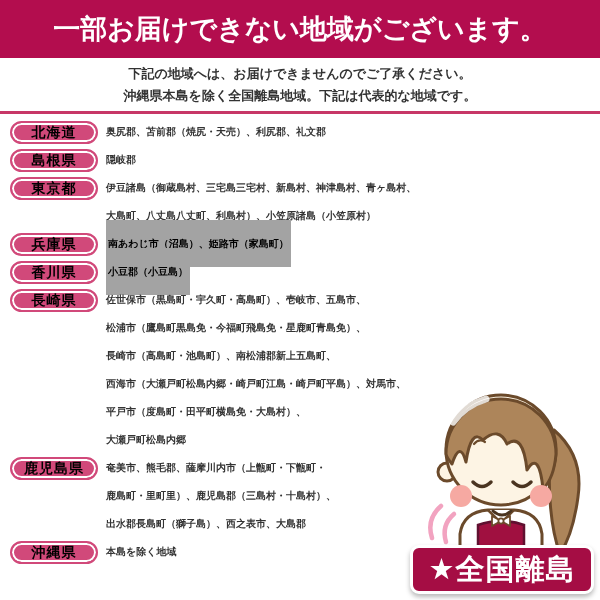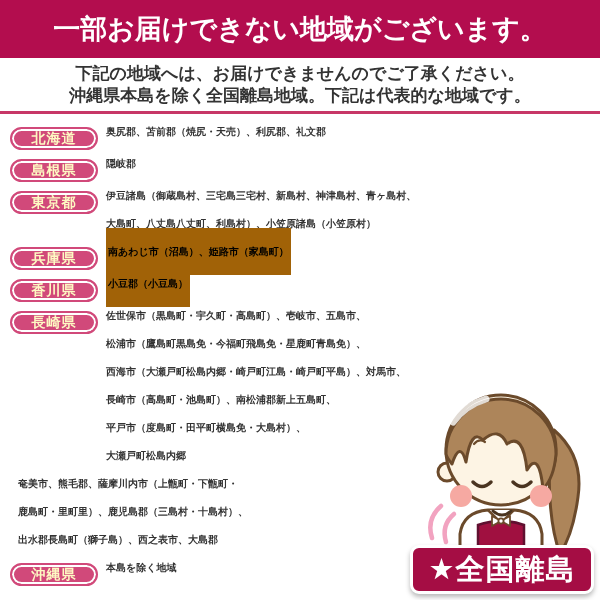--- a/index.html
+++ b/index.html
@@ -7,36 +7,36 @@
   body { font-family:"Liberation Sans","DejaVu Sans",sans-serif; background:#fff; }
   .page { position:relative; width:600px; height:600px; overflow:hidden; background:#fff; }
 
   .header {
     height:58px; background:#b30d4e; color:#fff;
     display:flex; align-items:center; justify-content:center;
     font-size:27px; font-weight:bold; white-space:nowrap;
   }
   .intro {
     padding-top:5px; padding-bottom:4px; text-align:center;
-    font-size:17px; font-weight:bold; color:#333; line-height:22px;
+    font-size:13px; font-weight:bold; color:#333; line-height:22px;
   }
   .divider { height:3px; background:#c73767; }
 
   .rows { padding-top:4px; }
   .row { display:flex; align-items:flex-start; margin-left:10px; }
   .pill {
-    flex:0 0 88px; width:88px; height:23px; margin-top:9px;
+    flex:0 0 88px; width:88px; height:23px; margin-top:3px;
     background:#d1497a; border:2px solid #d1497a; border-radius:13px;
     box-shadow: inset 0 0 0 2px #fff;
-    color:#fef9c3; font-weight:bold; font-size:14px; letter-spacing:1px;
+    color:#000000; font-weight:bold; font-size:14px; letter-spacing:1px;
     display:flex; align-items:center; justify-content:center; white-space:nowrap;
   }
   .content { margin-left:8px; font-size:10px; font-weight:600; color:#333; }
   .line { height:28px; line-height:28px; white-space:nowrap; }
-  .row.highlight .line span { background:#a16207; color:#000; font-weight:bold; padding:18px 2px; }
+  .row.highlight .line span { background:#a3a3a3; color:#000; font-weight:bold; padding:18px 2px; }
 
   .girl { position:absolute; left:416px; top:382px; width:172px; height:190px; }
 
   .badge {
     position:absolute; left:410px; top:545px; width:184px; height:49px;
     background:#a50d44; border:3px solid #fff; border-radius:9px;
     box-shadow:0 3px 5px rgba(0,0,0,.28);
     color:#fff; font-weight:bold; font-size:29px; letter-spacing:1px;
     display:flex; align-items:center; justify-content:center; white-space:nowrap;
   }
@@ -85,27 +85,28 @@
         <div class="pill">香川県</div>
         <div class="content">
           <div class="line"><span>小豆郡（小豆島）</span></div>
         </div>
       </div>
       <div class="row">
         <div class="pill">長崎県</div>
         <div class="content">
           <div class="line"><span>佐世保市（黒島町・宇久町・高島町）、壱岐市、五島市、</span></div>
           <div class="line"><span>松浦市（鷹島町黒島免・今福町飛島免・星鹿町青島免）、</span></div>
+          <div class="line"><span>長崎市（高島町・池島町）、南松浦郡新上五島町、</span></div>
           <div class="line"><span>西海市（大瀬戸町松島内郷・崎戸町江島・崎戸町平島）、対馬市、</span></div>
-          <div class="line"><span>長崎市（高島町・池島町）、南松浦郡新上五島町、</span></div>
           <div class="line"><span>平戸市（度島町・田平町横島免・大島村）、</span></div>
           <div class="line"><span>大瀬戸町松島内郷</span></div>
         </div>
       </div>
       <div class="row">
+        <div class="pill">鹿児島県</div>
         <div class="content">
           <div class="line"><span>奄美市、熊毛郡、薩摩川内市（上甑町・下甑町・</span></div>
           <div class="line"><span>鹿島町・里町里）、鹿児島郡（三島村・十島村）、</span></div>
           <div class="line"><span>出水郡長島町（獅子島）、西之表市、大島郡</span></div>
         </div>
       </div>
       <div class="row">
         <div class="pill">沖縄県</div>
         <div class="content">
           <div class="line"><span>本島を除く地域</span></div>

